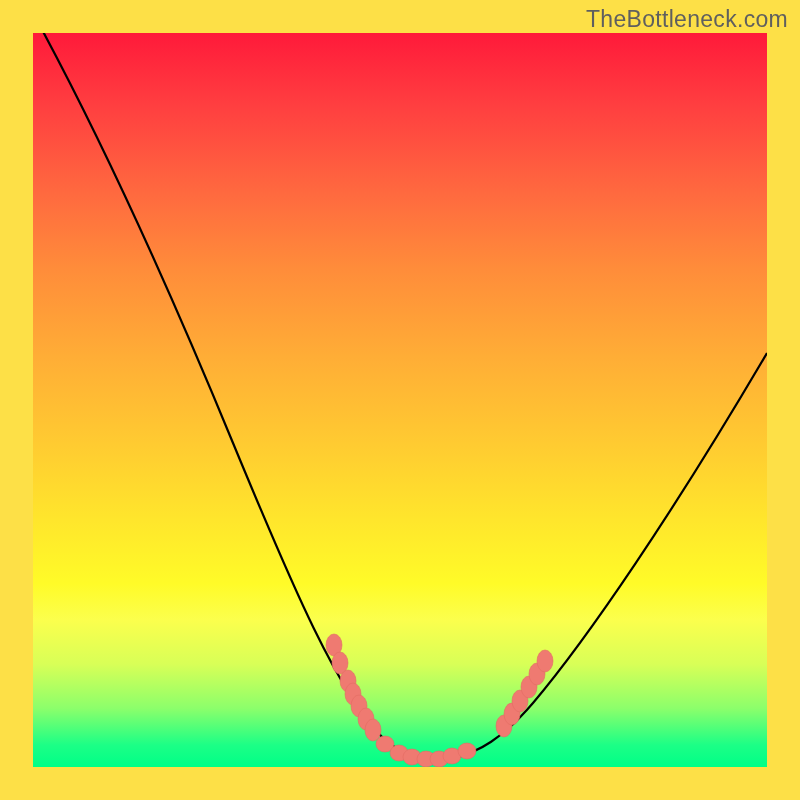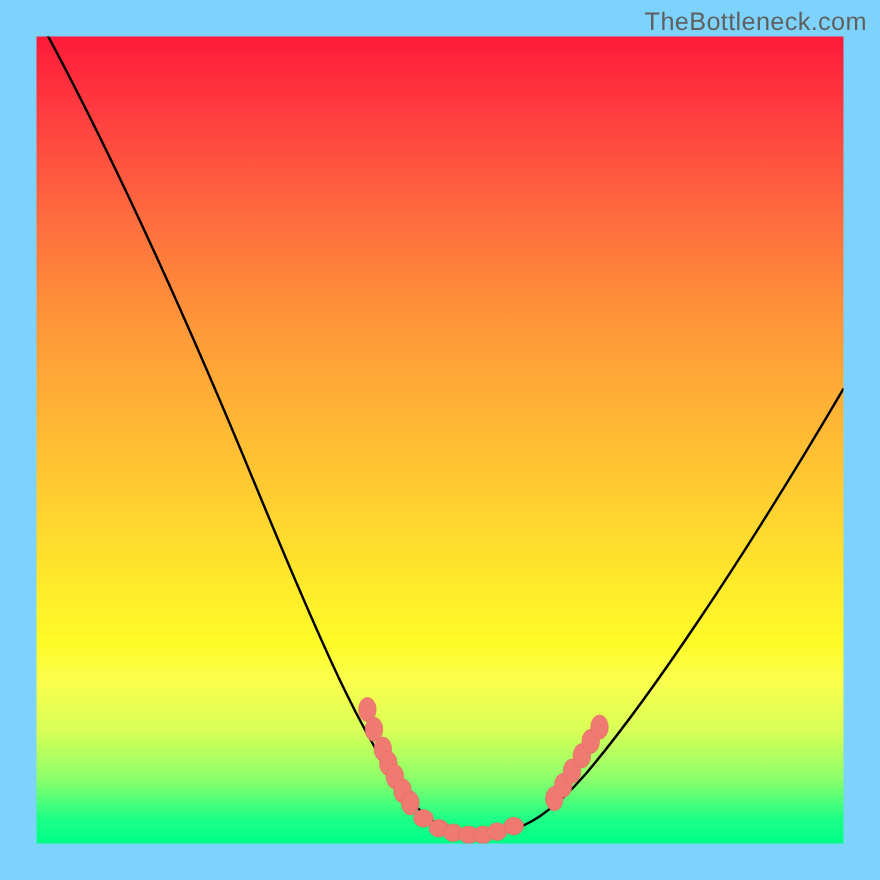--- a/index.html
+++ b/index.html
@@ -10,21 +10,21 @@
     overflow: hidden;
     background: #000;
     font-family: Arial, Helvetica, sans-serif;
   }
   .frame {
     position: absolute;
     top: 0;
     left: 0;
     width: 800px;
     height: 800px;
-    background: #7dd3fc;
+    background: #fde047;
   }
   .plot-area {
     position: absolute;
     top: 33px;
     left: 33px;
     width: 734px;
     height: 734px;
     overflow: hidden;
   }
   .gradient {

